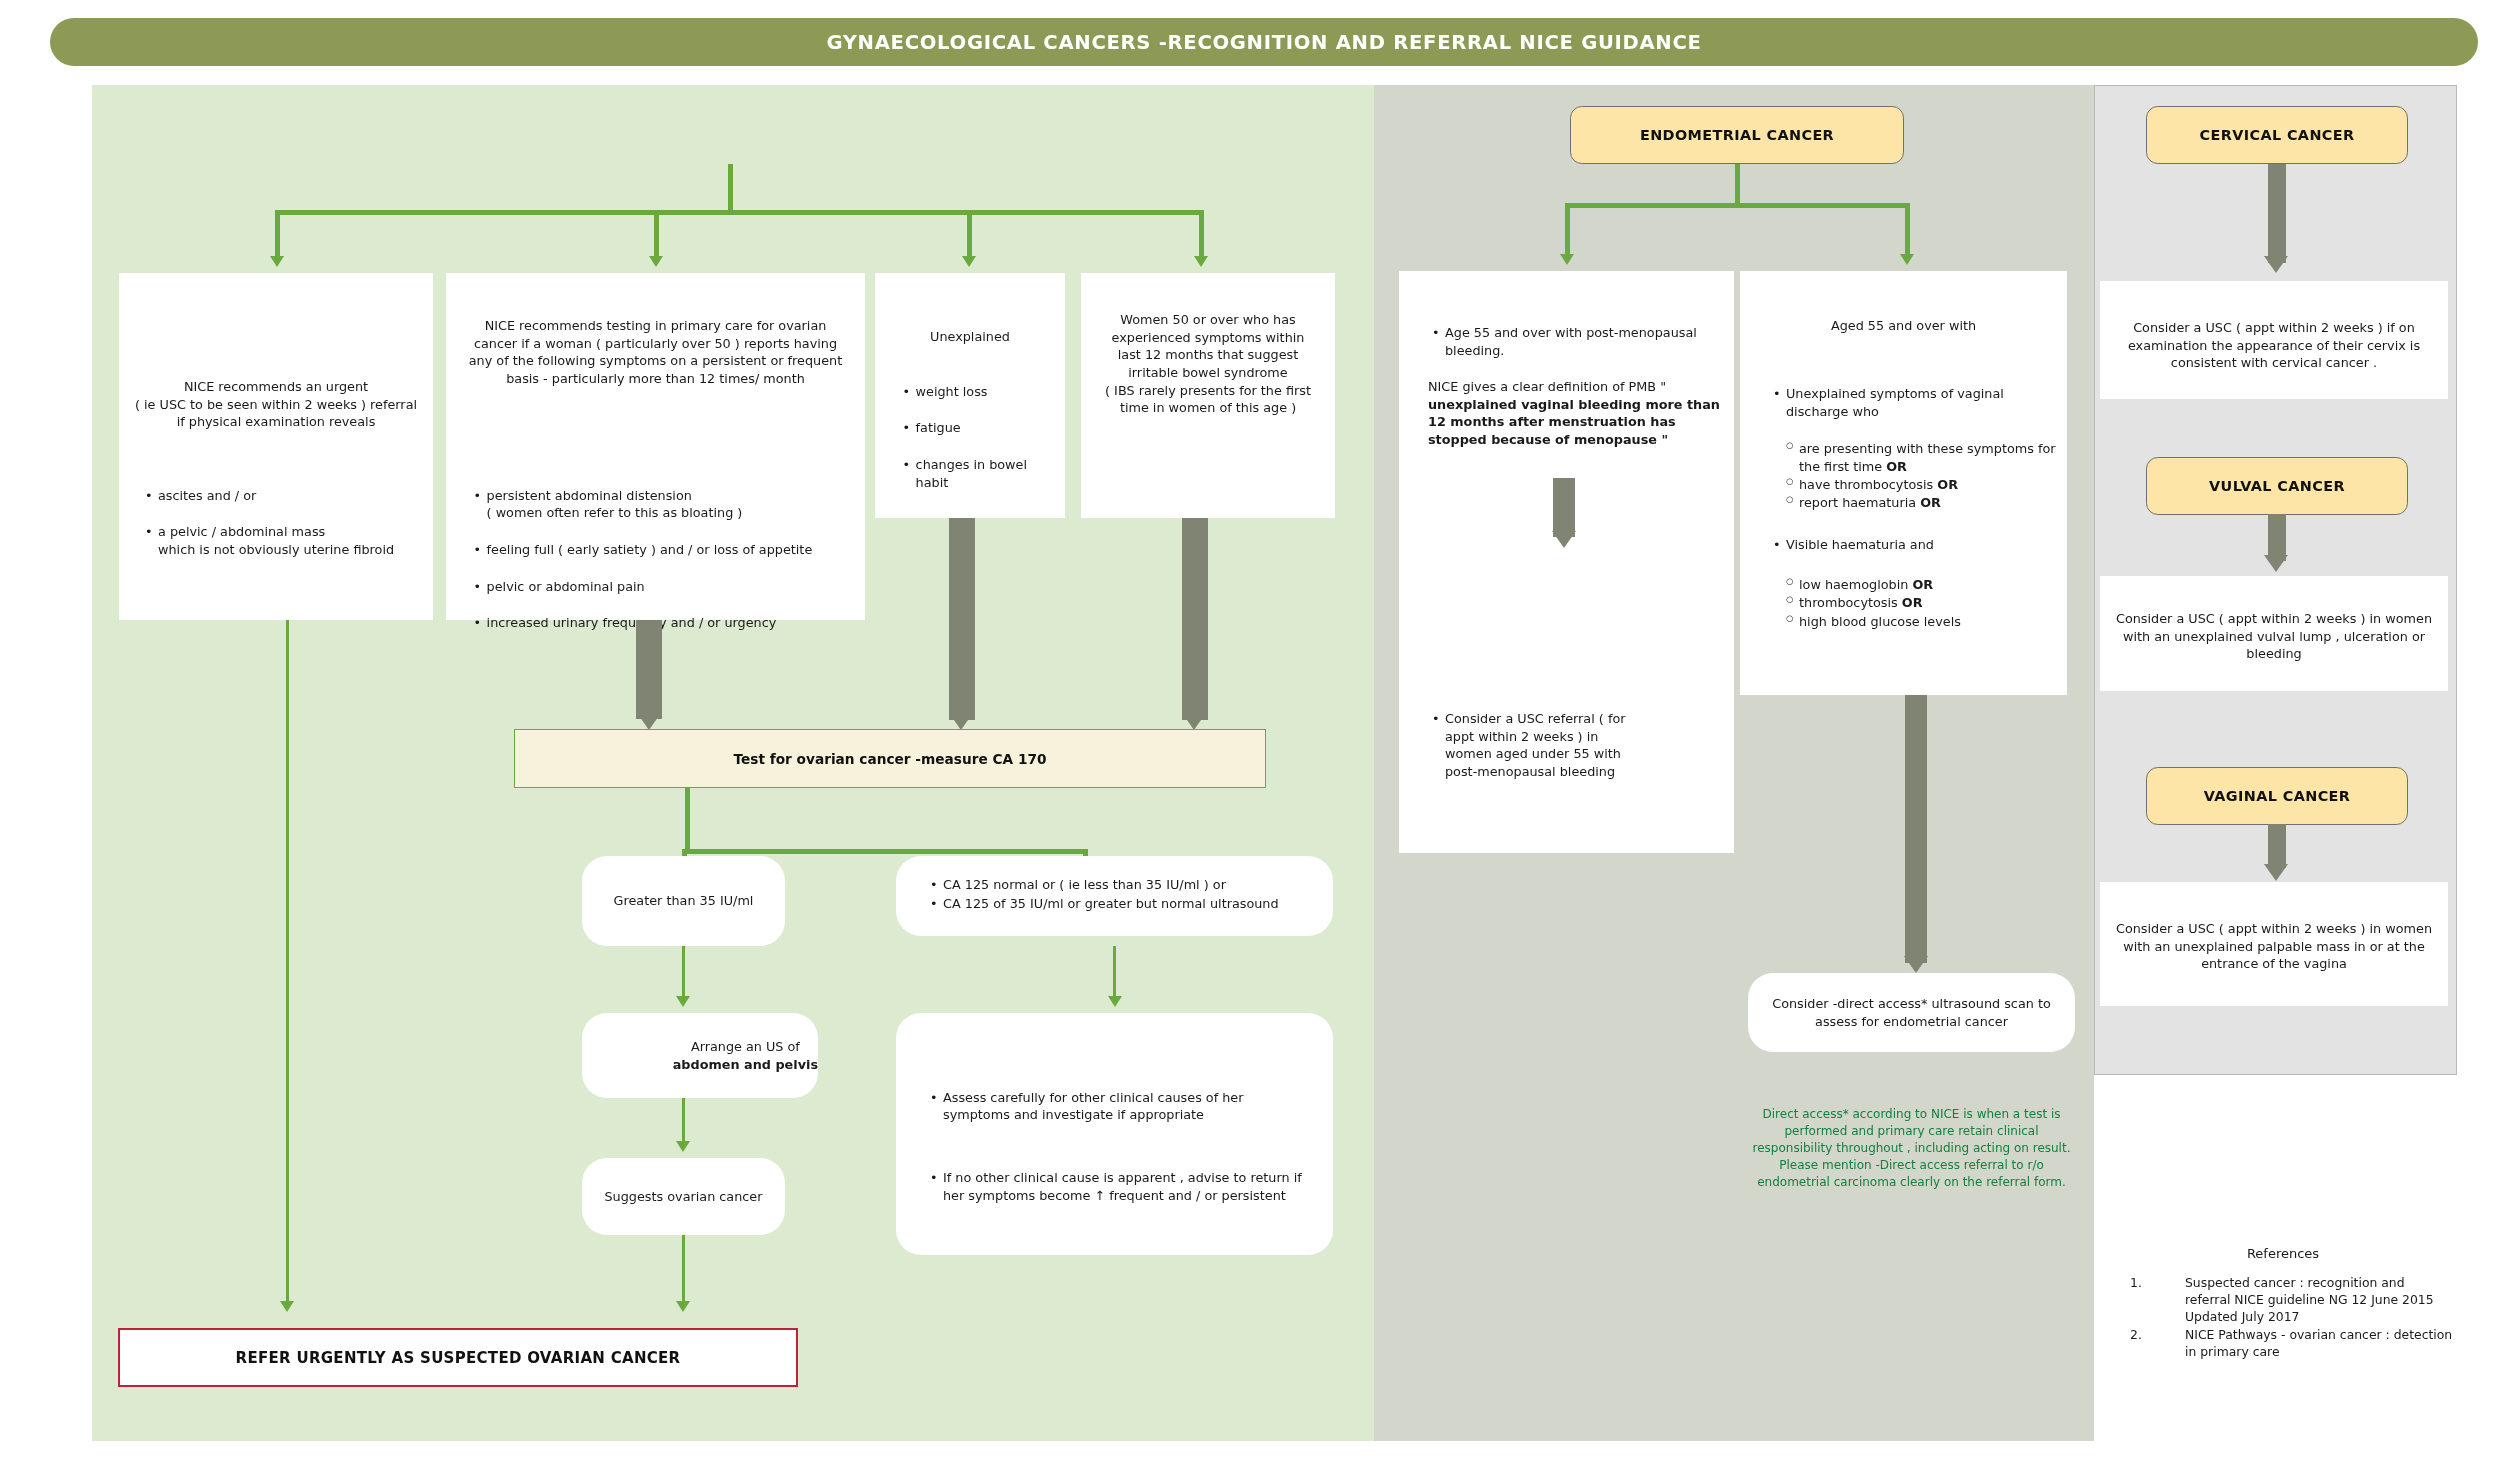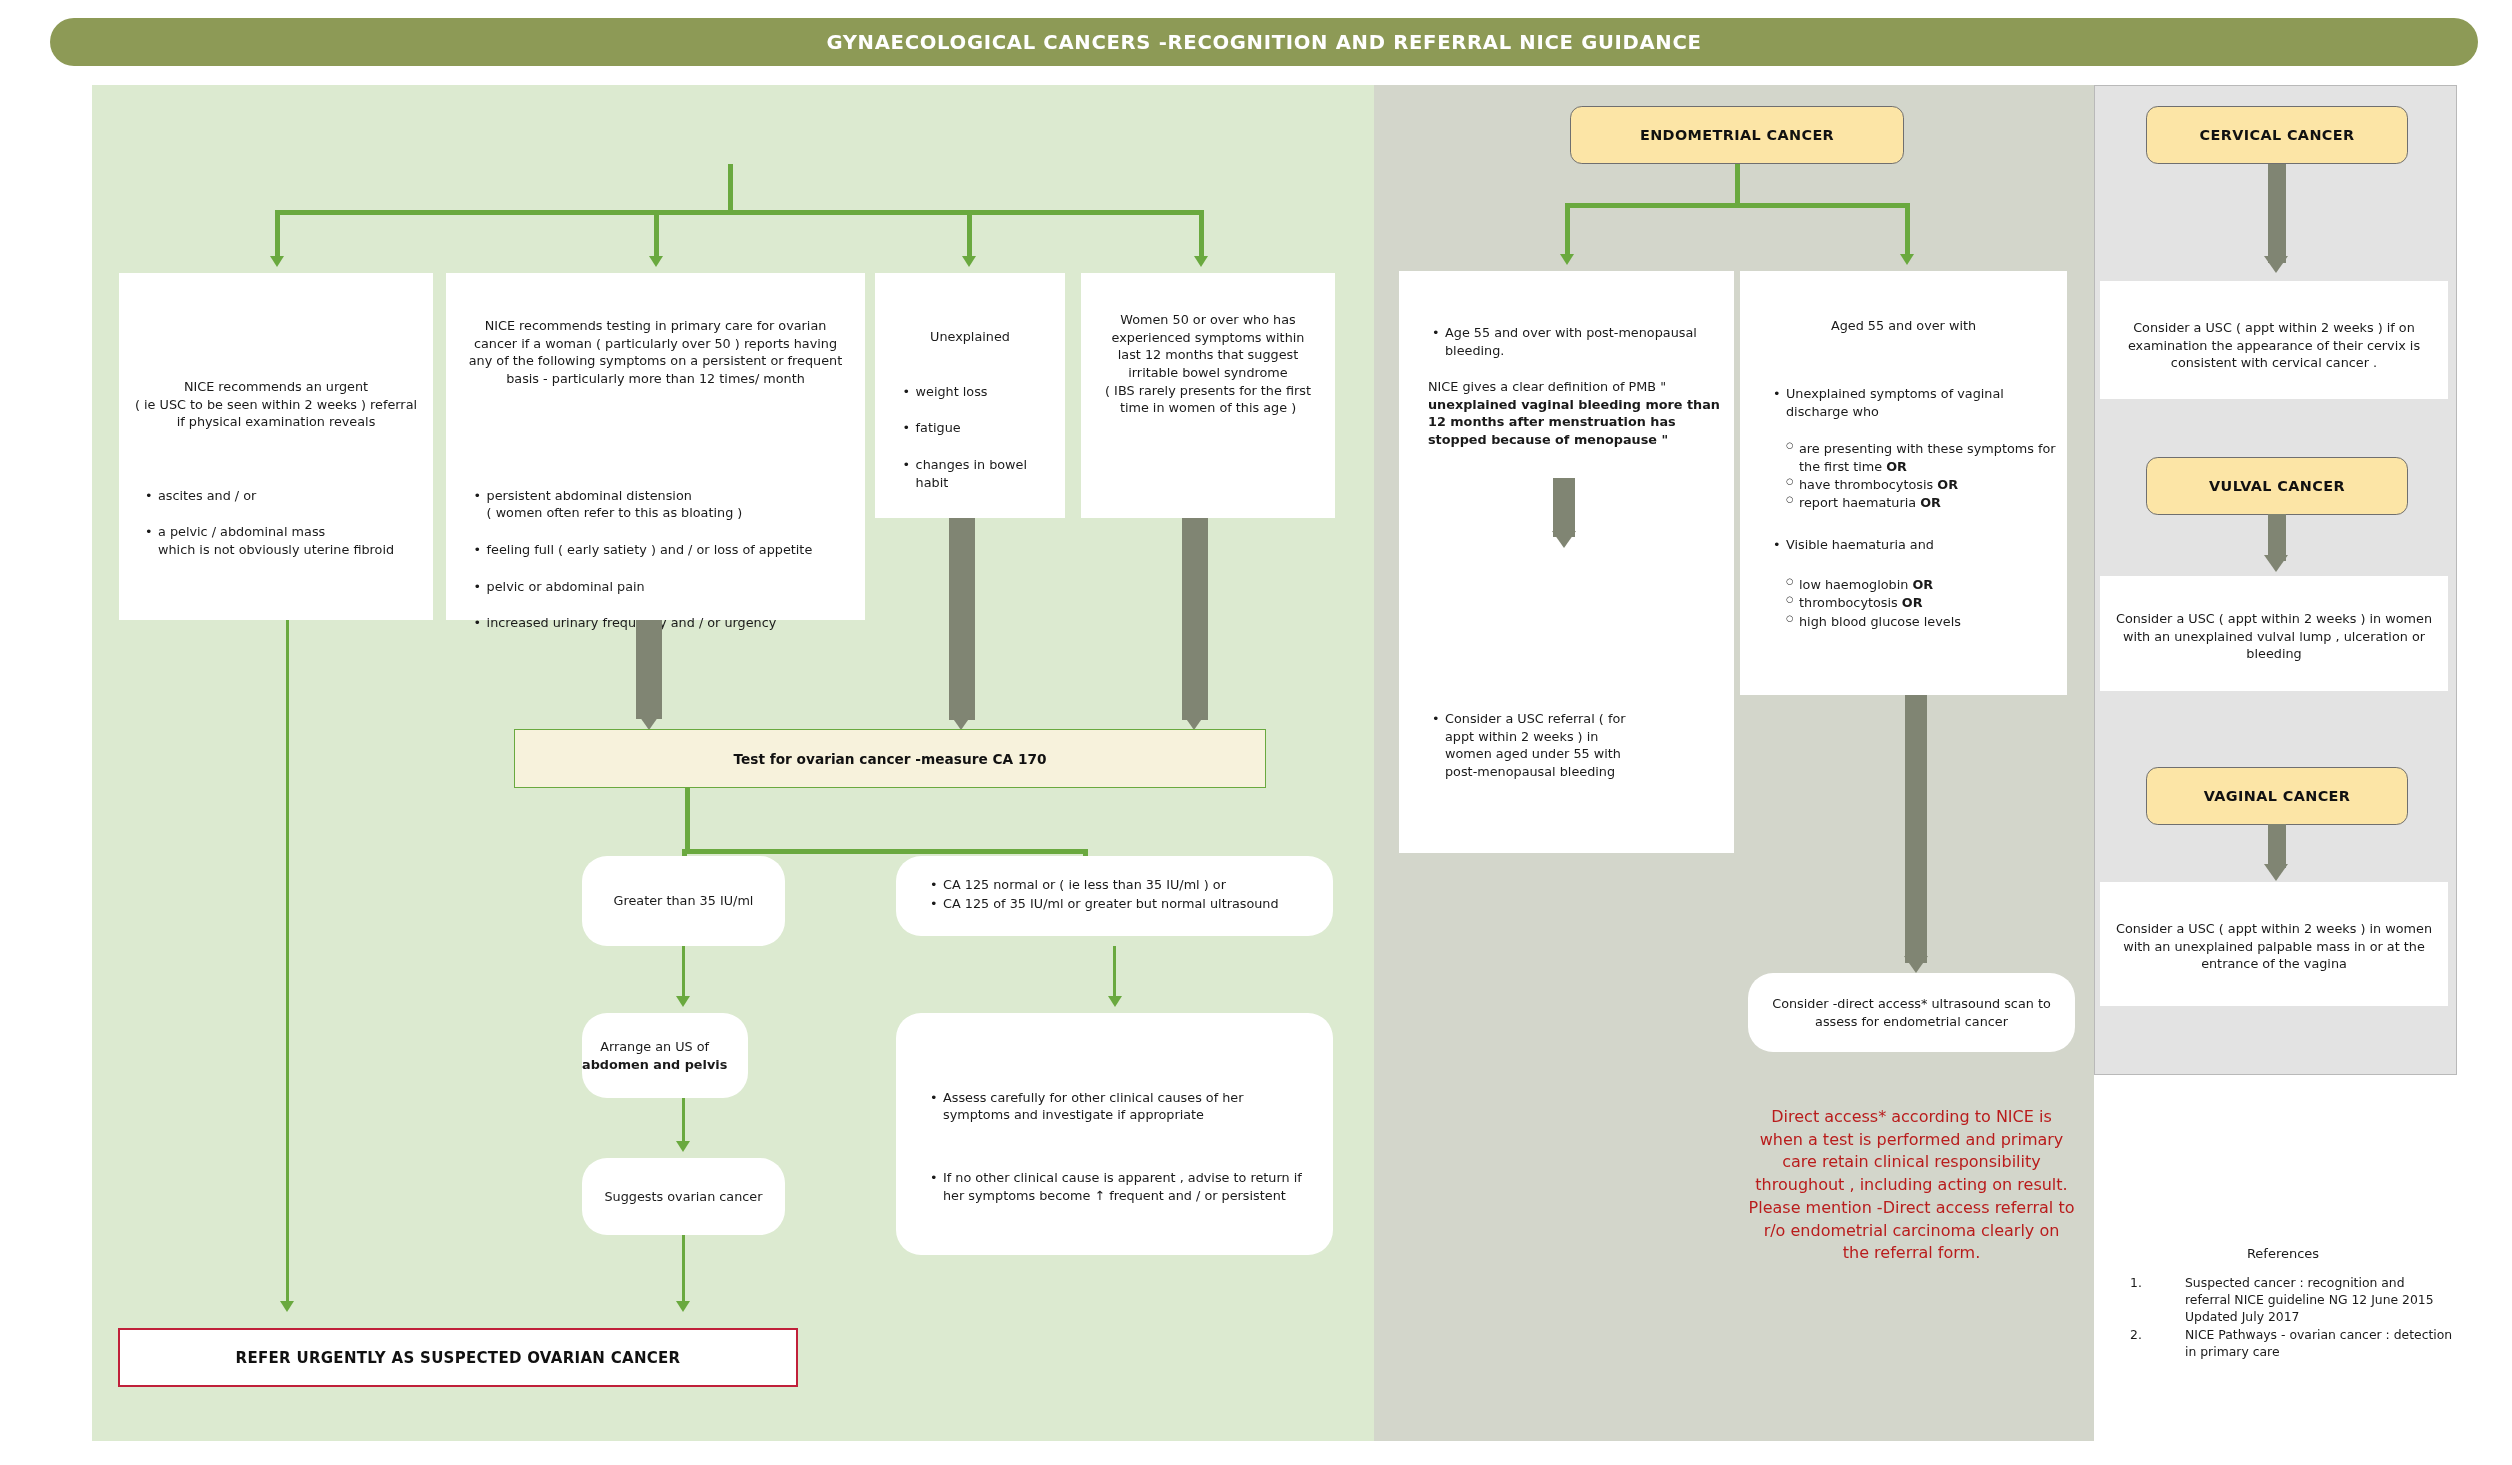--- a/index.html
+++ b/index.html
@@ -26,21 +26,21 @@
   .ctr{text-align:center;}
   .yellow{background:#fce5a6;border:1.3px solid #6f6f6f;border-radius:11.8px;
       display:flex;align-items:center;justify-content:center;font-weight:bold;font-size:14.4px;letter-spacing:0.4px;color:#111;}
   .cream{background:#f7f2dc;border:1.3px solid #6aa93f;display:flex;align-items:center;justify-content:center;
       font-weight:bold;font-size:13.7px;color:#111;}
   .redline{background:#ffffff;border:2px solid #c0203a;display:flex;align-items:center;justify-content:center;
       font-weight:bold;font-size:15px;letter-spacing:0.3px;color:#111;}
   .redline-round{background:#ffffff;border:2px solid #c0203a;border-radius:9.2px;display:flex;align-items:center;justify-content:center;
       font-weight:bold;font-size:13.7px;line-height:1.35;color:#111;text-align:center;}
   .rnd{border-radius:25px;}
-  .note{position:absolute;font-size:16px;line-height:1.42;color:#b91c1c;text-align:center;}
+  .note{position:absolute;font-size:12px;line-height:1.42;color:#15803d;text-align:center;}
 
   ul.b{margin:0;padding:0 0 0 17px;list-style:none;}
   ul.b>li{position:relative;margin:0 0 1.3px 0;padding-left:0;text-align:left;}
   ul.b>li:before{content:"\2022";position:absolute;left:-13px;top:0;}
   ul.c{margin:0;padding:0 0 0 17px;list-style:none;}
   ul.c>li{position:relative;margin:0 0 0.7px 0;text-align:left;}
   ul.c>li:before{content:"\25CB";position:absolute;left:-13px;top:0;font-size:8.5px;}
   .b-strong{font-weight:bold;}
 
   
@@ -157,21 +157,21 @@
       <li>CA 125 normal or ( ie less than 35 IU/ml ) or</li>
       <li>CA 125 of 35 IU/ml or greater but normal ultrasound</li>
     </ul>
   </div>
 
   <div class="gl" style="left:682px;top:946px;width:3.3px;height:58px;"></div>
   <div class="arrow-g" style="left:676px;top:996px;"></div>
   <div class="gl" style="left:1113px;top:946px;width:3.3px;height:58px;"></div>
   <div class="arrow-g" style="left:1108px;top:996px;"></div>
 
-  <div class="box rnd" style="left:582px;top:1013px;width:166px;height:85px;display:flex;align-items:center;justify-content:flex-start;">
+  <div class="box rnd" style="left:582px;top:1013px;width:236px;height:85px;display:flex;align-items:center;justify-content:flex-end;">
     <div class="box-txt ctr">
       <div>Arrange an US of</div>
       <div class="b-strong">abdomen and pelvis</div>
     </div>
   </div>
 
   <div class="gl" style="left:682px;top:1098px;width:3.3px;height:51px;"></div>
   <div class="arrow-g" style="left:676px;top:1141px;"></div>
 
   <div class="box rnd" style="left:582px;top:1158px;width:203px;height:77px;display:flex;align-items:center;justify-content:center;">

